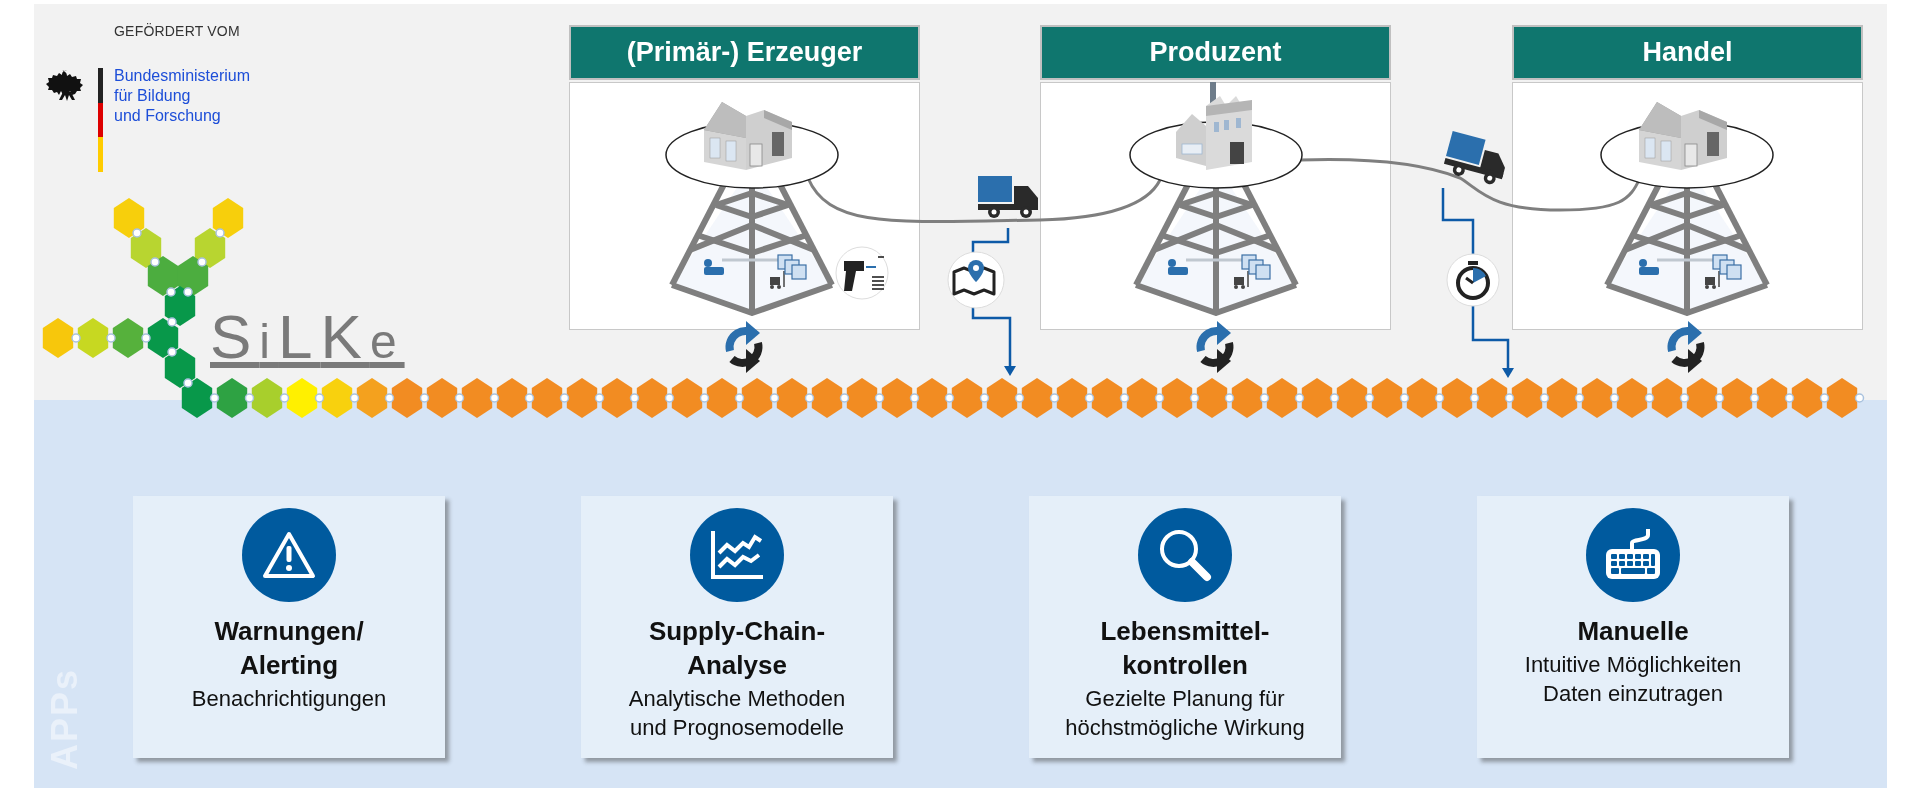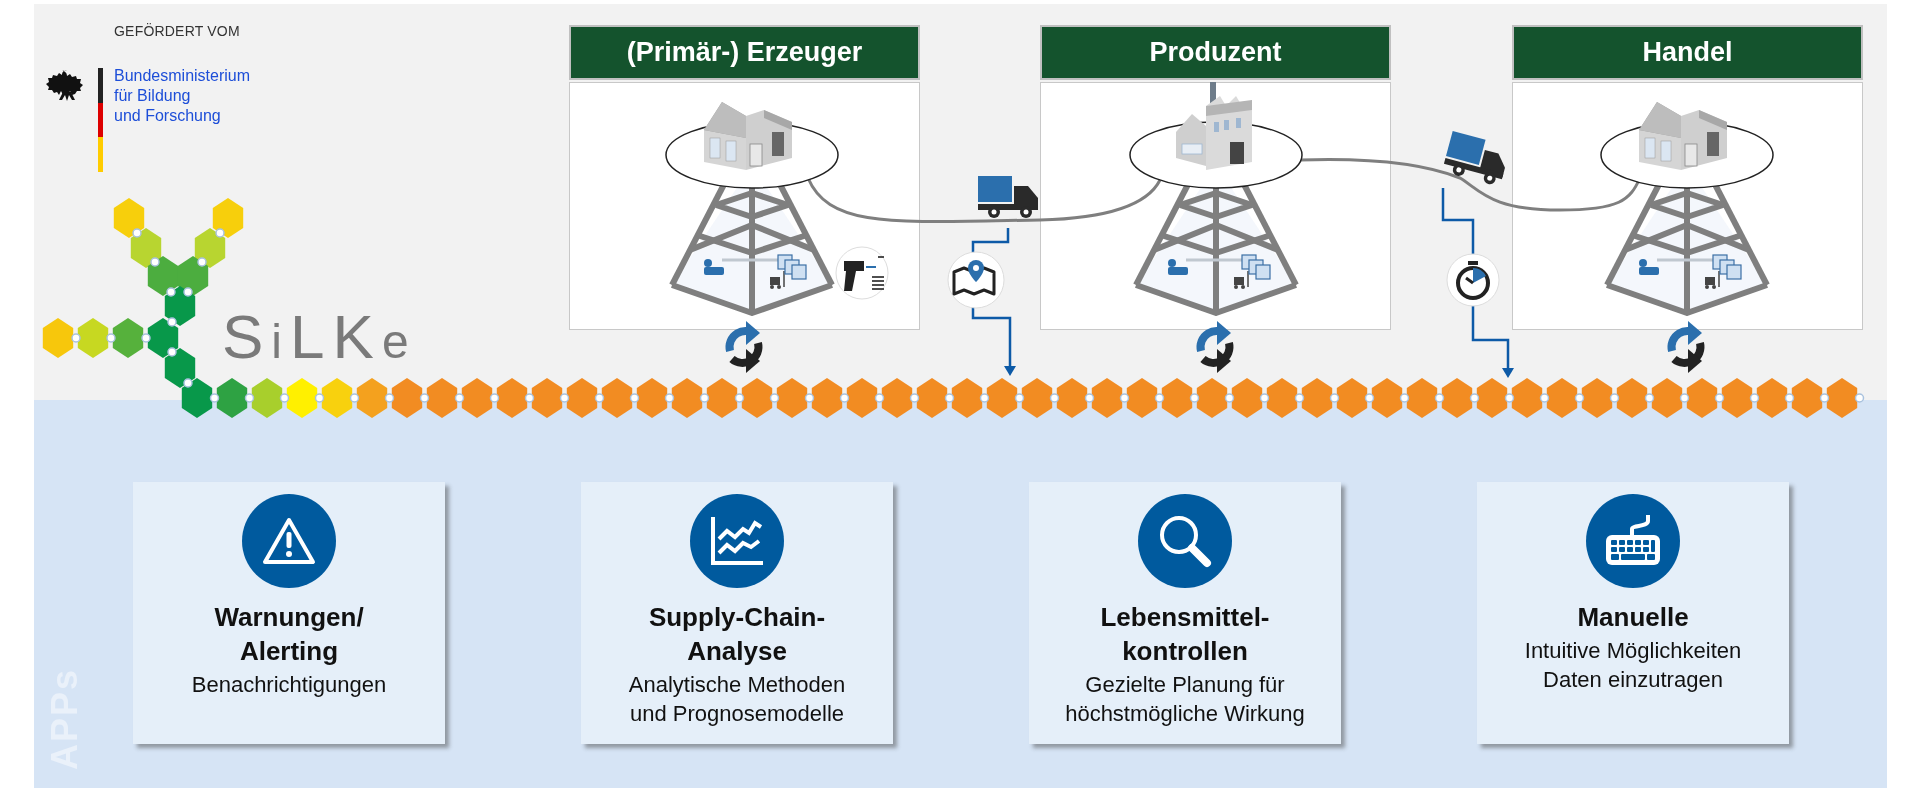--- a/index.html
+++ b/index.html
@@ -4,26 +4,26 @@
 <style>
   html,body{margin:0;padding:0;background:#ffffff;}
   body{width:1921px;height:792px;position:relative;overflow:hidden;font-family:"Liberation Sans",sans-serif;}
   .canvas{position:absolute;left:34px;top:4px;width:1853px;height:784px;background:#f2f2f2;}
   .apps-area{position:absolute;left:34px;top:400px;width:1853px;height:388px;background:#d6e4f5;}
   .funding{position:absolute;left:114px;top:23px;font-size:14px;color:#333;letter-spacing:0.2px;}
   .bmbf{position:absolute;left:46px;top:66px;}
   .flagbar{position:absolute;left:98px;top:68px;width:5px;height:104px;}
   .flagbar div{height:34.6px;}
   .bmbf-text{position:absolute;left:114px;top:66px;font-size:16px;line-height:20px;color:#1d4ed8;width:200px;}
-  .silke{position:absolute;left:222px;top:306px;font-size:62px;color:#7a7a7a;letter-spacing:8px;font-family:"Liberation Sans",sans-serif;font-weight:normal;line-height:62px;}
+  .silke{position:absolute;left:210px;top:306px;font-size:62px;color:#7a7a7a;letter-spacing:8px;font-family:"Liberation Sans",sans-serif;font-weight:normal;line-height:62px;text-decoration:underline;}
   .silke .small{font-size:48px;}
   svg.overlay{position:absolute;left:0;top:0;}
-  .station-head{position:absolute;top:25px;width:347px;height:51px;background:#14532d;border:2px solid #c0c0c0;color:#fff;font-weight:bold;font-size:27px;display:flex;align-items:center;justify-content:center;}
+  .station-head{position:absolute;top:25px;width:347px;height:51px;background:#0f766e;border:2px solid #c0c0c0;color:#fff;font-weight:bold;font-size:27px;display:flex;align-items:center;justify-content:center;}
   .station-body{position:absolute;top:82px;width:349px;height:246px;background:#ffffff;border:1px solid #c8c8c8;}
-  .card{position:absolute;top:482px;width:312px;height:262px;background:#e5eff9;box-shadow:4px 4px 4px rgba(60,60,60,0.45);text-align:center;}
+  .card{position:absolute;top:496px;width:312px;height:262px;background:#e5eff9;box-shadow:4px 4px 4px rgba(60,60,60,0.45);text-align:center;}
   .card .icon-circle{width:94px;height:94px;border-radius:50%;background:#005a9e;margin:12px auto 0;display:flex;align-items:center;justify-content:center;}
   .card .title{font-size:26px;font-weight:bold;color:#111;line-height:34px;margin-top:12px;}
   .card .desc{font-size:22px;color:#111;line-height:29px;margin-top:2px;}
   .apps-label{position:absolute;left:44px;top:770px;transform:rotate(-90deg);transform-origin:left top;font-size:36px;font-weight:bold;color:#eaf1fa;letter-spacing:2px;}
 </style>
 </head>
 <body>
 
 <div class="canvas"></div>
 <div class="apps-area"></div>

